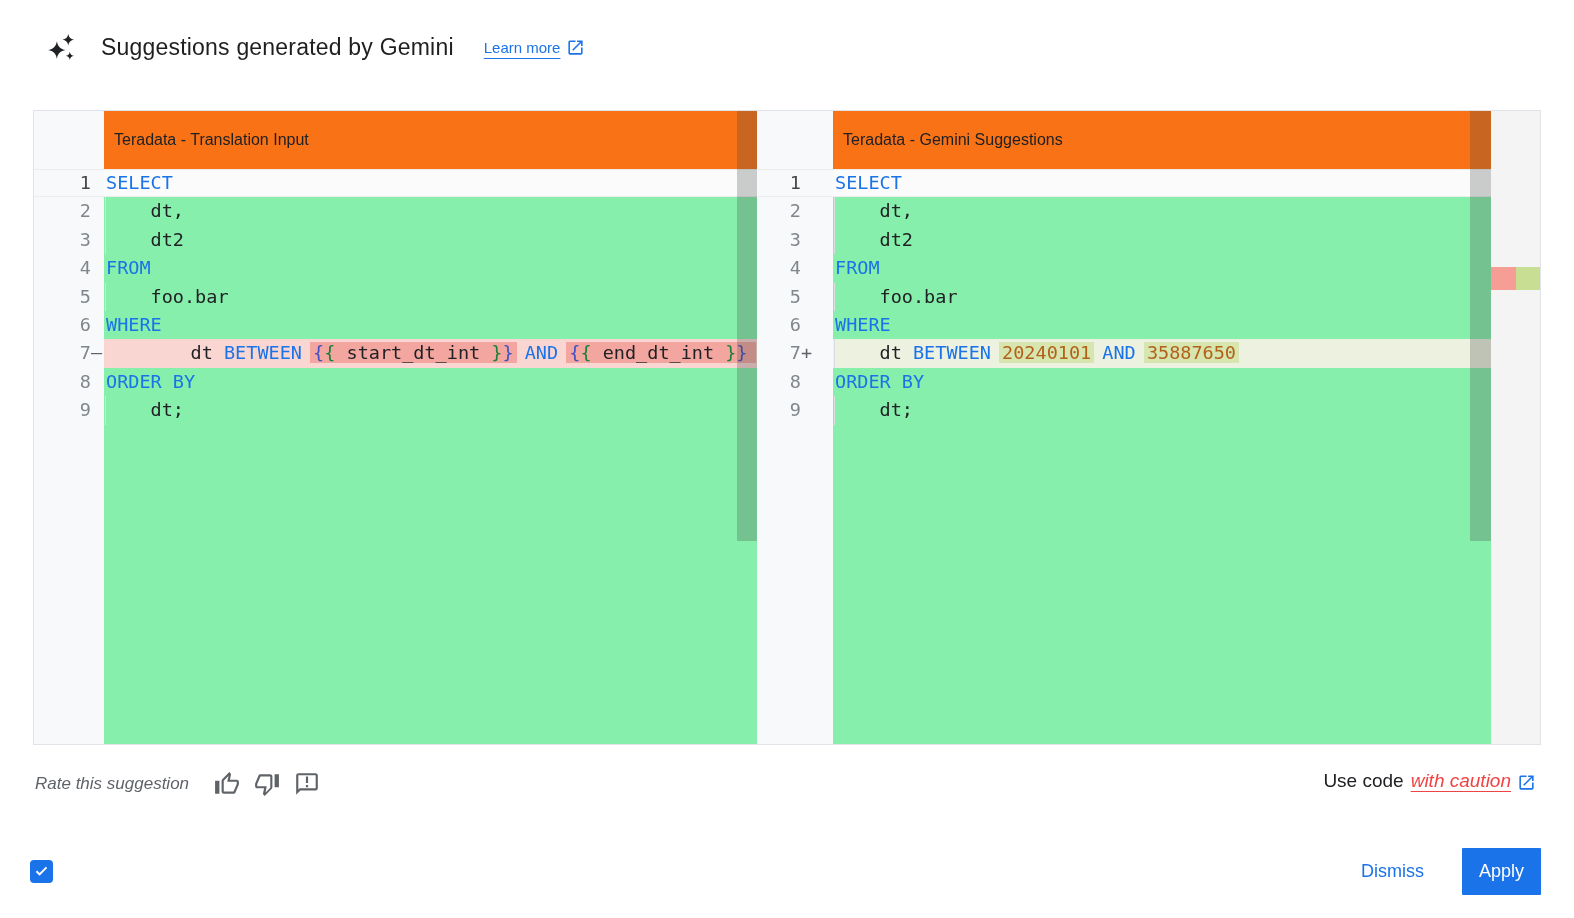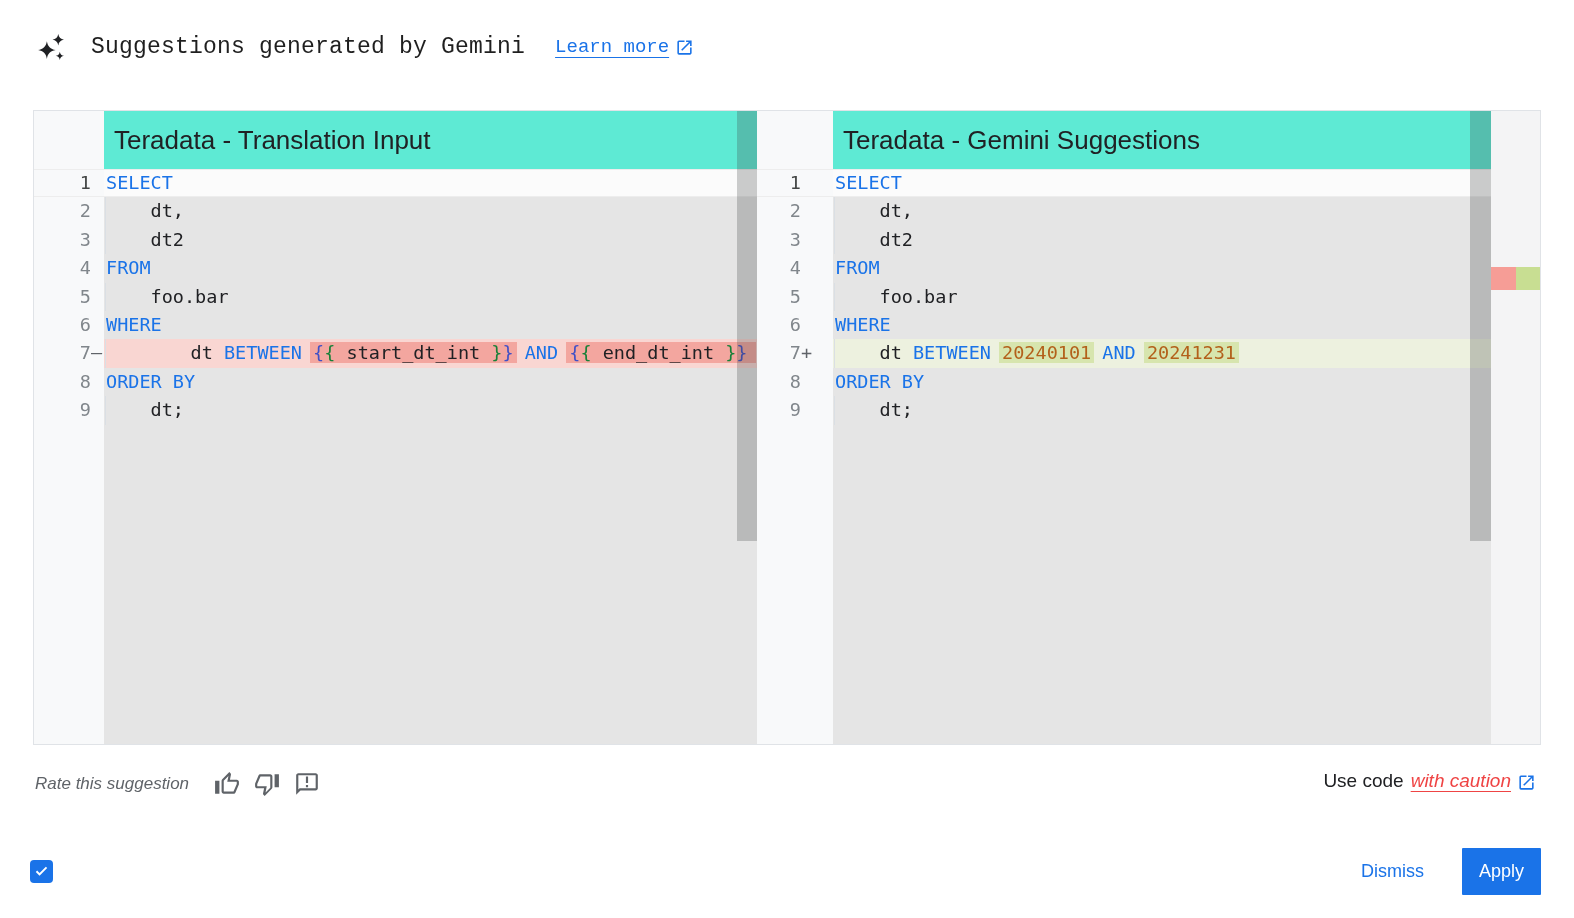--- a/index.html
+++ b/index.html
@@ -1,45 +1,45 @@
 <!DOCTYPE html>
 <html><head>
 <meta charset="utf-8">
 <style>
   html,body{margin:0;padding:0;background:#fff;}
   .app{position:relative;width:1574px;height:918px;background:#fff;overflow:hidden;
        font-family:"Liberation Sans",sans-serif;color:#202124;}
 
   
-  .top-header{position:absolute;left:35px;top:28px;height:38px;display:flex;align-items:center;font-family:Liberation Mono, monospace;}
+  .top-header{position:absolute;left:45px;top:28px;height:38px;display:flex;align-items:center;}
   .sparkle{width:30px;height:30px;display:flex;align-items:center;justify-content:center;color:#202124;}
   .page-title{font-size:23px;color:#1f1f1f;margin-left:26px;letter-spacing:.2px;}
-  .learn-more{display:flex;align-items:center;margin-left:30px;color:#1a73e8;font-size:19px;
+  .learn-more{display:flex;align-items:center;margin-left:30px;color:#1a73e8;font-size:15px;
               font-weight:500;cursor:pointer;}
   .learn-more .lm-text{text-decoration:underline;text-underline-offset:5px;}
   .learn-more svg{margin-left:6px;}
 
   
   .panel{position:absolute;left:33px;top:110px;width:1508px;height:635px;box-sizing:border-box;
          border:1px solid #e0e3e7;display:flex;background:#fff;}
   .editor{position:relative;display:flex;flex-direction:column;height:100%;overflow:hidden;}
   .ed-left{width:723px;}
   .ed-right{width:783px;}
   .row{display:flex;flex:0 0 auto;}
   .header-row{height:58px;}
   .line{height:28.4px;line-height:28.4px;font-family:"DejaVu Sans Mono",monospace;font-size:18.5px;}
   .gutter-cell{background:#f8f9fa;display:flex;flex:0 0 auto;box-sizing:border-box;}
   .ed-left .gutter-cell{width:70px;}
   .ed-right .gutter-cell{width:76px;padding-right:19px;}
   .lnum{flex:1;text-align:right;color:#80868b;}
   .active .lnum{color:#444746;}
   .lsign{width:13px;color:#5f6368;overflow:hidden;}
-  .code-cell{flex:1;white-space:pre;padding-left:2px;position:relative;background:#e5e5e5;}
-  .title-cell{flex:1;display:flex;align-items:center;padding-left:10px;background:#5eead4;
-              font-family:"Liberation Sans",sans-serif;font-size:26px;color:#202124;}
+  .code-cell{flex:1;white-space:pre;padding-left:2px;position:relative;background:#86efac;}
+  .title-cell{flex:1;display:flex;align-items:center;padding-left:10px;background:#f97316;
+              font-family:"Liberation Sans",sans-serif;font-size:16px;color:#202124;}
   .filler{flex:1 1 auto;}
   .guide .code-cell::before{content:"";position:absolute;left:1px;top:0;bottom:0;width:1px;background:#dadfe4;}
   .active > div{box-shadow:inset 0 1px 0 #ededed, inset 0 -1px 0 #ededed;}
   .active .code-cell{background:#fbfbfb;}
   .removed .code-cell{background:#f9d6d2;padding-left:42px;--wbg:#f3a69f;}
   .added .code-cell{background:#edf1df;--wbg:#d7e5ae;}
   .hl{background:var(--wbg);padding:0 3px;margin:0 -3px;}
   .hl2{background:var(--wbg);padding:0 8px 0 3px;margin:0 -8px 0 -3px;}
   .tk-kw{color:#1a73e8;}
   .tk-pl{color:#202124;}
@@ -221,21 +221,21 @@
             <span class="lnum">6</span>
             <span class="lsign"></span>
           </div>
           <div class="code-cell"><span class="tk-kw">WHERE</span></div>
         </div>
         <div class="row line added guide">
           <div class="gutter-cell">
             <span class="lnum">7</span>
             <span class="lsign">+</span>
           </div>
-          <div class="code-cell"><span class="tk-pl">    dt </span><span class="tk-kw">BETWEEN</span><span class="tk-pl"> </span><span class="hl"><span class="tk-num">20240101</span></span><span class="tk-pl"> </span><span class="tk-kw">AND</span><span class="tk-pl"> </span><span class="hl"><span class="tk-num">20241231</span></span></div>
+          <div class="code-cell"><span class="tk-pl">    dt </span><span class="tk-kw">BETWEEN</span><span class="tk-pl"> </span><span class="hl"><span class="tk-num">20240101</span></span><span class="tk-pl"> </span><span class="tk-kw">AND</span><span class="tk-pl"> </span><span class="hl"><span class="tk-num">35887650</span></span></div>
         </div>
         <div class="row line">
           <div class="gutter-cell">
             <span class="lnum">8</span>
             <span class="lsign"></span>
           </div>
           <div class="code-cell"><span class="tk-kw">ORDER BY</span></div>
         </div>
         <div class="row line guide">
           <div class="gutter-cell">

